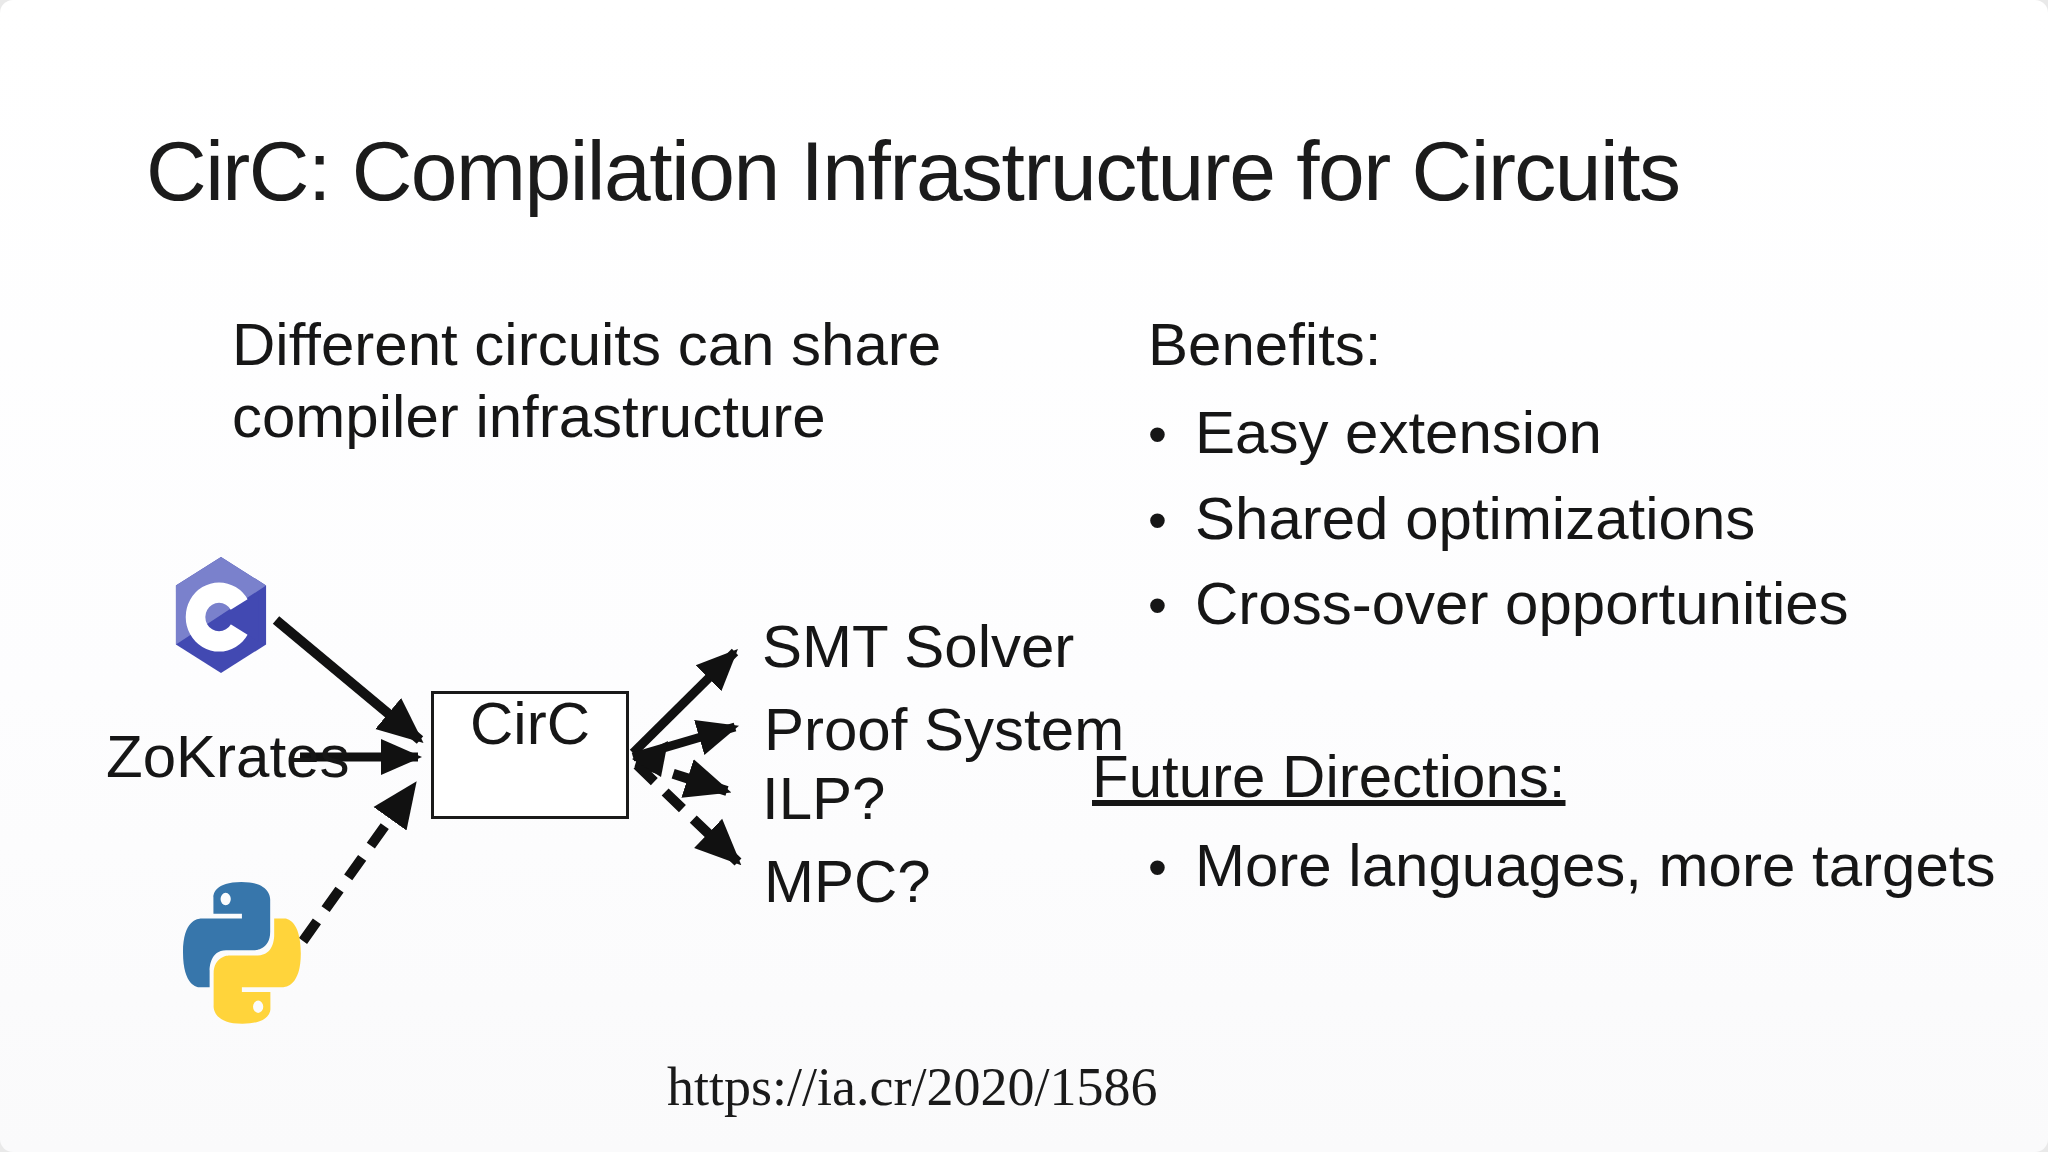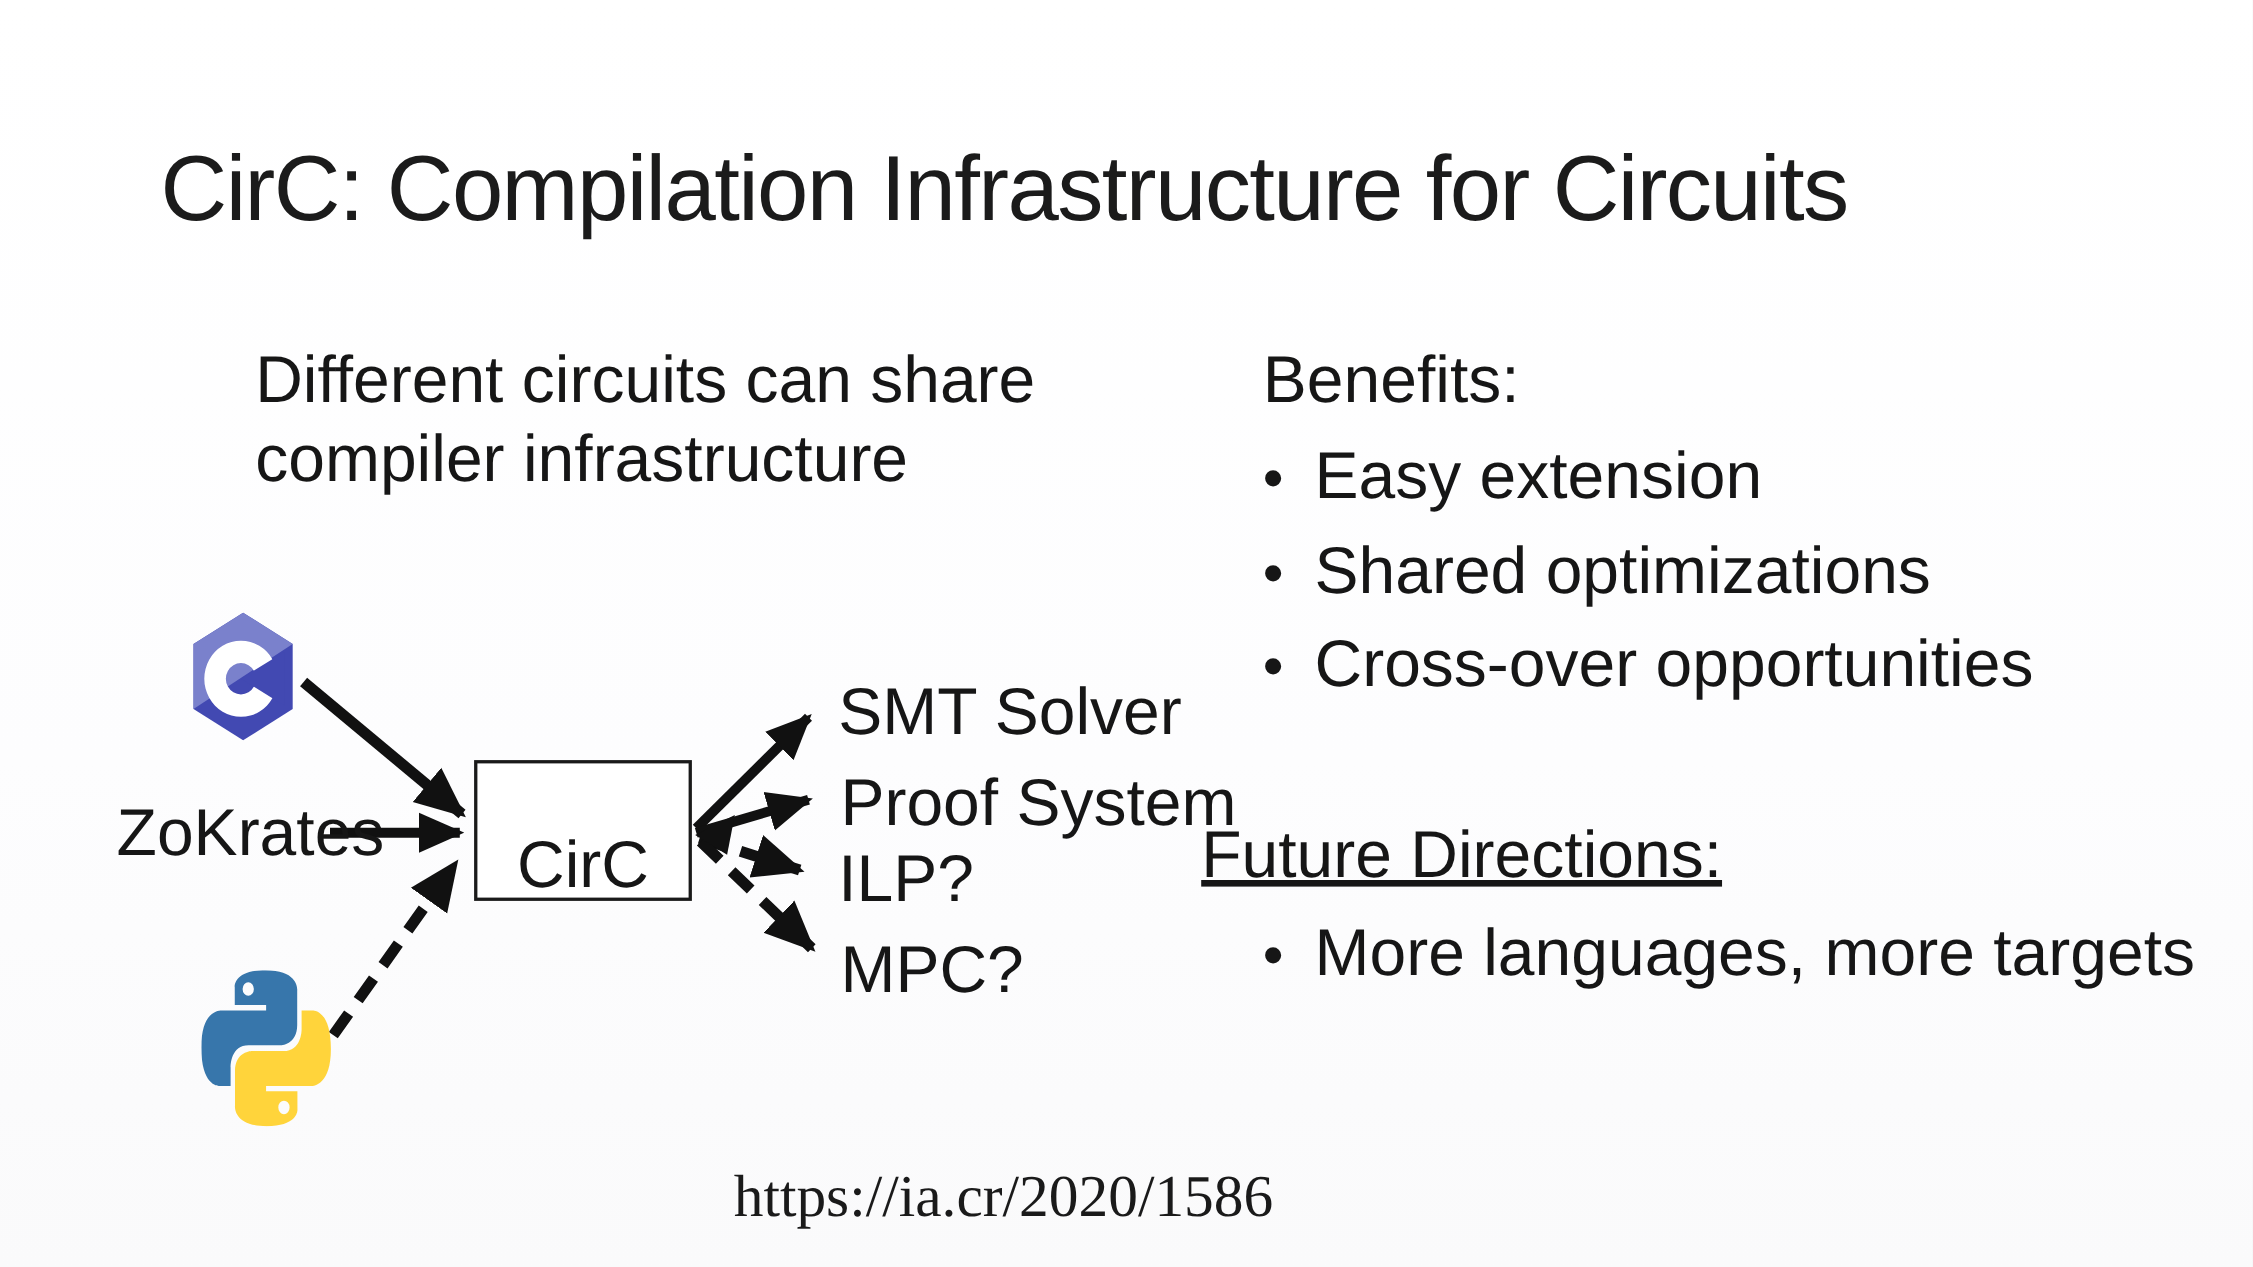--- a/index.html
+++ b/index.html
@@ -5,20 +5,21 @@
   html,body{margin:0;padding:0;}
   body{
     width:2048px;height:1152px;
     background:#e9e9e9;
     font-family:"Liberation Sans", sans-serif;
   }
   .slide{
     position:relative;width:2048px;height:1152px;overflow:hidden;
     background:linear-gradient(180deg,#ffffff 0%,#fdfdfe 60%,#fafafb 100%);
     color:#1c1c1c;
+    border-radius:13px;
   }
   .abs{position:absolute;white-space:nowrap;line-height:1;}
   .slide-title{
     left:146px;top:129px;
     font-size:84px;letter-spacing:-1.5px;font-weight:400;color:#1b1b1b;
   }
   .body-text{font-size:60px;color:#161616;}
   .sub-line0{left:232px;top:315px;text-align:right;}
   .sub-line1{left:232px;top:387px;}
   .benefits-heading{left:1148px;top:315px;}
@@ -26,21 +27,21 @@
   .bullet-row .marker{display:inline-block;width:47px;font-size:54px;}
   .row-b0{top:403px;}
   .row-b1{top:489px;}
   .row-b2{top:574px;}
   .future-heading{left:1092px;top:747px;text-decoration:underline;}
   .row-f0{top:836px;}
   .zokrates-label{left:106px;top:727px;}
   .circ-box{
     left:431px;top:691px;width:198px;height:128px;
     border:3px solid #1a1a1a;box-sizing:border-box;
-    display:flex;align-items:flex-end;justify-content:center;
+    display:flex;align-items:flex-start;justify-content:center;
     background:#ffffff;
   }
   .target-label{color:#161616;text-align:right;}
   .t-smt{left:762px;top:617px;}
   .t-proof{left:764px;top:700px;}
   .t-ilp{left:762px;top:769px;}
   .t-mpc{left:764px;top:852px;}
   .footer-url{
     left:667px;top:1060px;
     font-family:Liberation Serif, serif;

